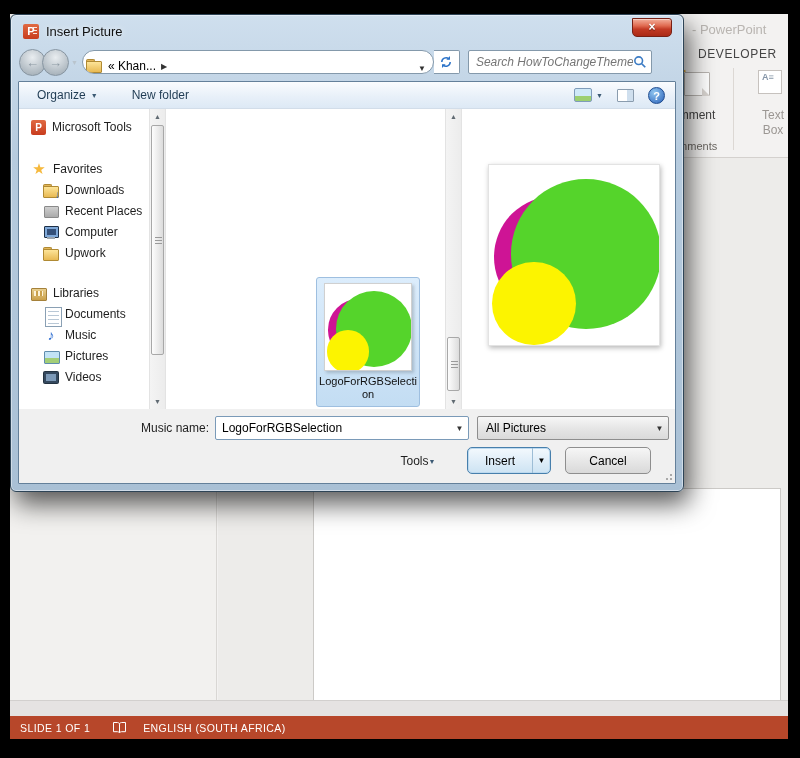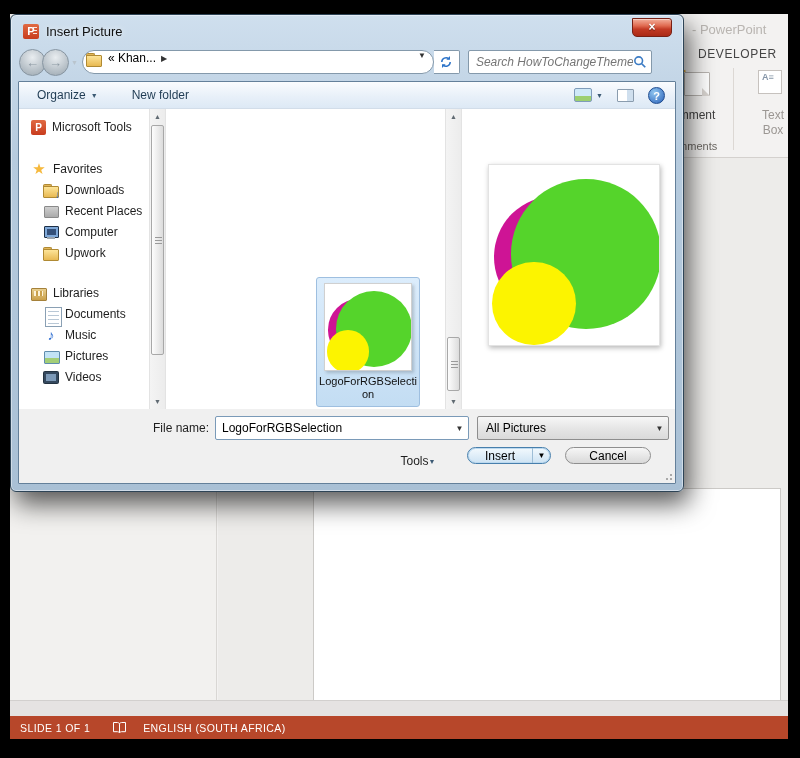--- a/index.html
+++ b/index.html
@@ -58,21 +58,21 @@
                box-shadow:0 1px 0 rgba(255,255,255,.4) inset; cursor:default; }
 
   .dlg-nav { position:absolute; left:8px; top:32px; height:30px; width:658px; display:flex; align-items:center; }
   .nav-circle { width:27px; height:27px; border-radius:50%;
                 background:radial-gradient(circle at 50% 30%,#e9edf0,#b9c2c9 60%,#9aa6af);
                 border:1px solid #8795a1; color:#8e9aa4; font-size:13px; font-weight:bold;
                 display:flex; align-items:center; justify-content:center; flex:none; }
   .nav-circle.fwd { margin-left:-4px; }
   .nav-chevron { font-size:7px; color:#b9c4cd; margin:0 4px 0 2px; }
   .addressbar { width:352px; height:24px; background:#fff; border:1px solid #8499ab; border-radius:12px;
-                display:flex; align-items:flex-start; padding:0 3px; overflow:hidden; }
+                display:flex; align-items:flex-end; padding:0 3px; overflow:hidden; }
   .addr-text { white-space:nowrap; font-size:12px; color:#000; display:flex; align-items:center; gap:5px; flex:1; }
   .addr-sep { font-size:8px; color:#333; }
   .addr-drop { width:16px; text-align:center; font-size:8px; color:#333; flex:none; }
   .refresh-btn { width:26px; height:24px; background:#fff; border:1px solid #8499ab; border-left:none;
                  border-radius:0 2px 2px 0; display:flex; align-items:center; justify-content:center; flex:none; }
   .searchbox { margin-left:8px; width:184px; height:24px; background:#fff; border:1px solid #8499ab;
                border-radius:2px; display:flex; align-items:center; padding:0 4px 0 7px; }
   .searchbox input { border:none; outline:none; flex:1; width:10px; font-style:italic; color:#8b8b8b;
                font-size:12px; font-family:"Liberation Sans","DejaVu Sans",sans-serif; background:transparent; }
 
@@ -170,21 +170,21 @@
   .fname-combo input { flex:1; width:10px; border:none; outline:none; font-size:12px; padding-left:6px;
                  font-family:"Liberation Sans","DejaVu Sans",sans-serif; color:#000; background:transparent; }
   .combo-arrow { width:17px; text-align:center; font-size:8px; color:#333; }
   .ftype-select { position:absolute; left:458px; top:7px; width:192px; height:24px;
                   background:linear-gradient(180deg,#f7f7f7,#e6e6e6 50%,#dadada);
                   border:1px solid #8e8e8e; border-radius:2px; display:flex; align-items:center;
                   padding-left:8px; color:#000; }
   .ftype-select .combo-arrow { margin-left:auto; }
   .tools-btn { position:absolute; left:368px; top:41px; width:62px; height:22px; display:flex; align-items:center;
                justify-content:center; color:#1e1e1e; }
-  .btn { position:absolute; top:38px; height:17px; border-radius:12px; text-align:center; font-size:12px;
+  .btn { position:absolute; top:38px; height:27px; border-radius:5px; text-align:center; font-size:12px;
          color:#000; display:flex; align-items:center; justify-content:center; }
   .btn-insert { left:448px; width:84px; border:1px solid #477fac;
                 background:linear-gradient(180deg,#f3f9fd,#e2eff9 45%,#cde3f3);
                 box-shadow:0 0 0 1px #bcd9ef inset; }
   .btn-insert .main { flex:1; }
   .btn-insert .split { width:18px; align-self:stretch; border-left:1px solid #9dbdd6; font-size:8px;
                 display:flex; align-items:center; justify-content:center; }
   .btn-cancel { left:546px; width:86px; border:1px solid #8e8e8e;
                 background:linear-gradient(180deg,#f6f6f6,#e9e9e9 45%,#d9d9d9); }
   .grip { position:absolute; right:3px; bottom:3px; width:10px; height:10px; }
@@ -367,21 +367,21 @@
       <div class="preview">
         <div class="preview-img">
           <span class="circle c-magenta" style="background-color: rgb(206, 20, 149);"></span>
           <span class="circle c-green" style="background-color: rgb(85, 212, 43);"></span>
           <span class="circle c-yellow" style="background-color: rgb(252, 244, 0);"></span>
         </div>
       </div>
     </div>
 
     <div class="dlg-footer">
-      <div class="fname-label">File name:</div>
+      <div class="fname-label">Music name:</div>
       <div class="fname-combo">
         <input value="LogoForRGBSelection" style="">
         <span class="combo-arrow">▼</span>
       </div>
       <div class="ftype-select">
         <span>All Pictures</span>
         <span class="combo-arrow">▼</span>
       </div>
       <div class="tools-btn">
         <span>Tools</span>

